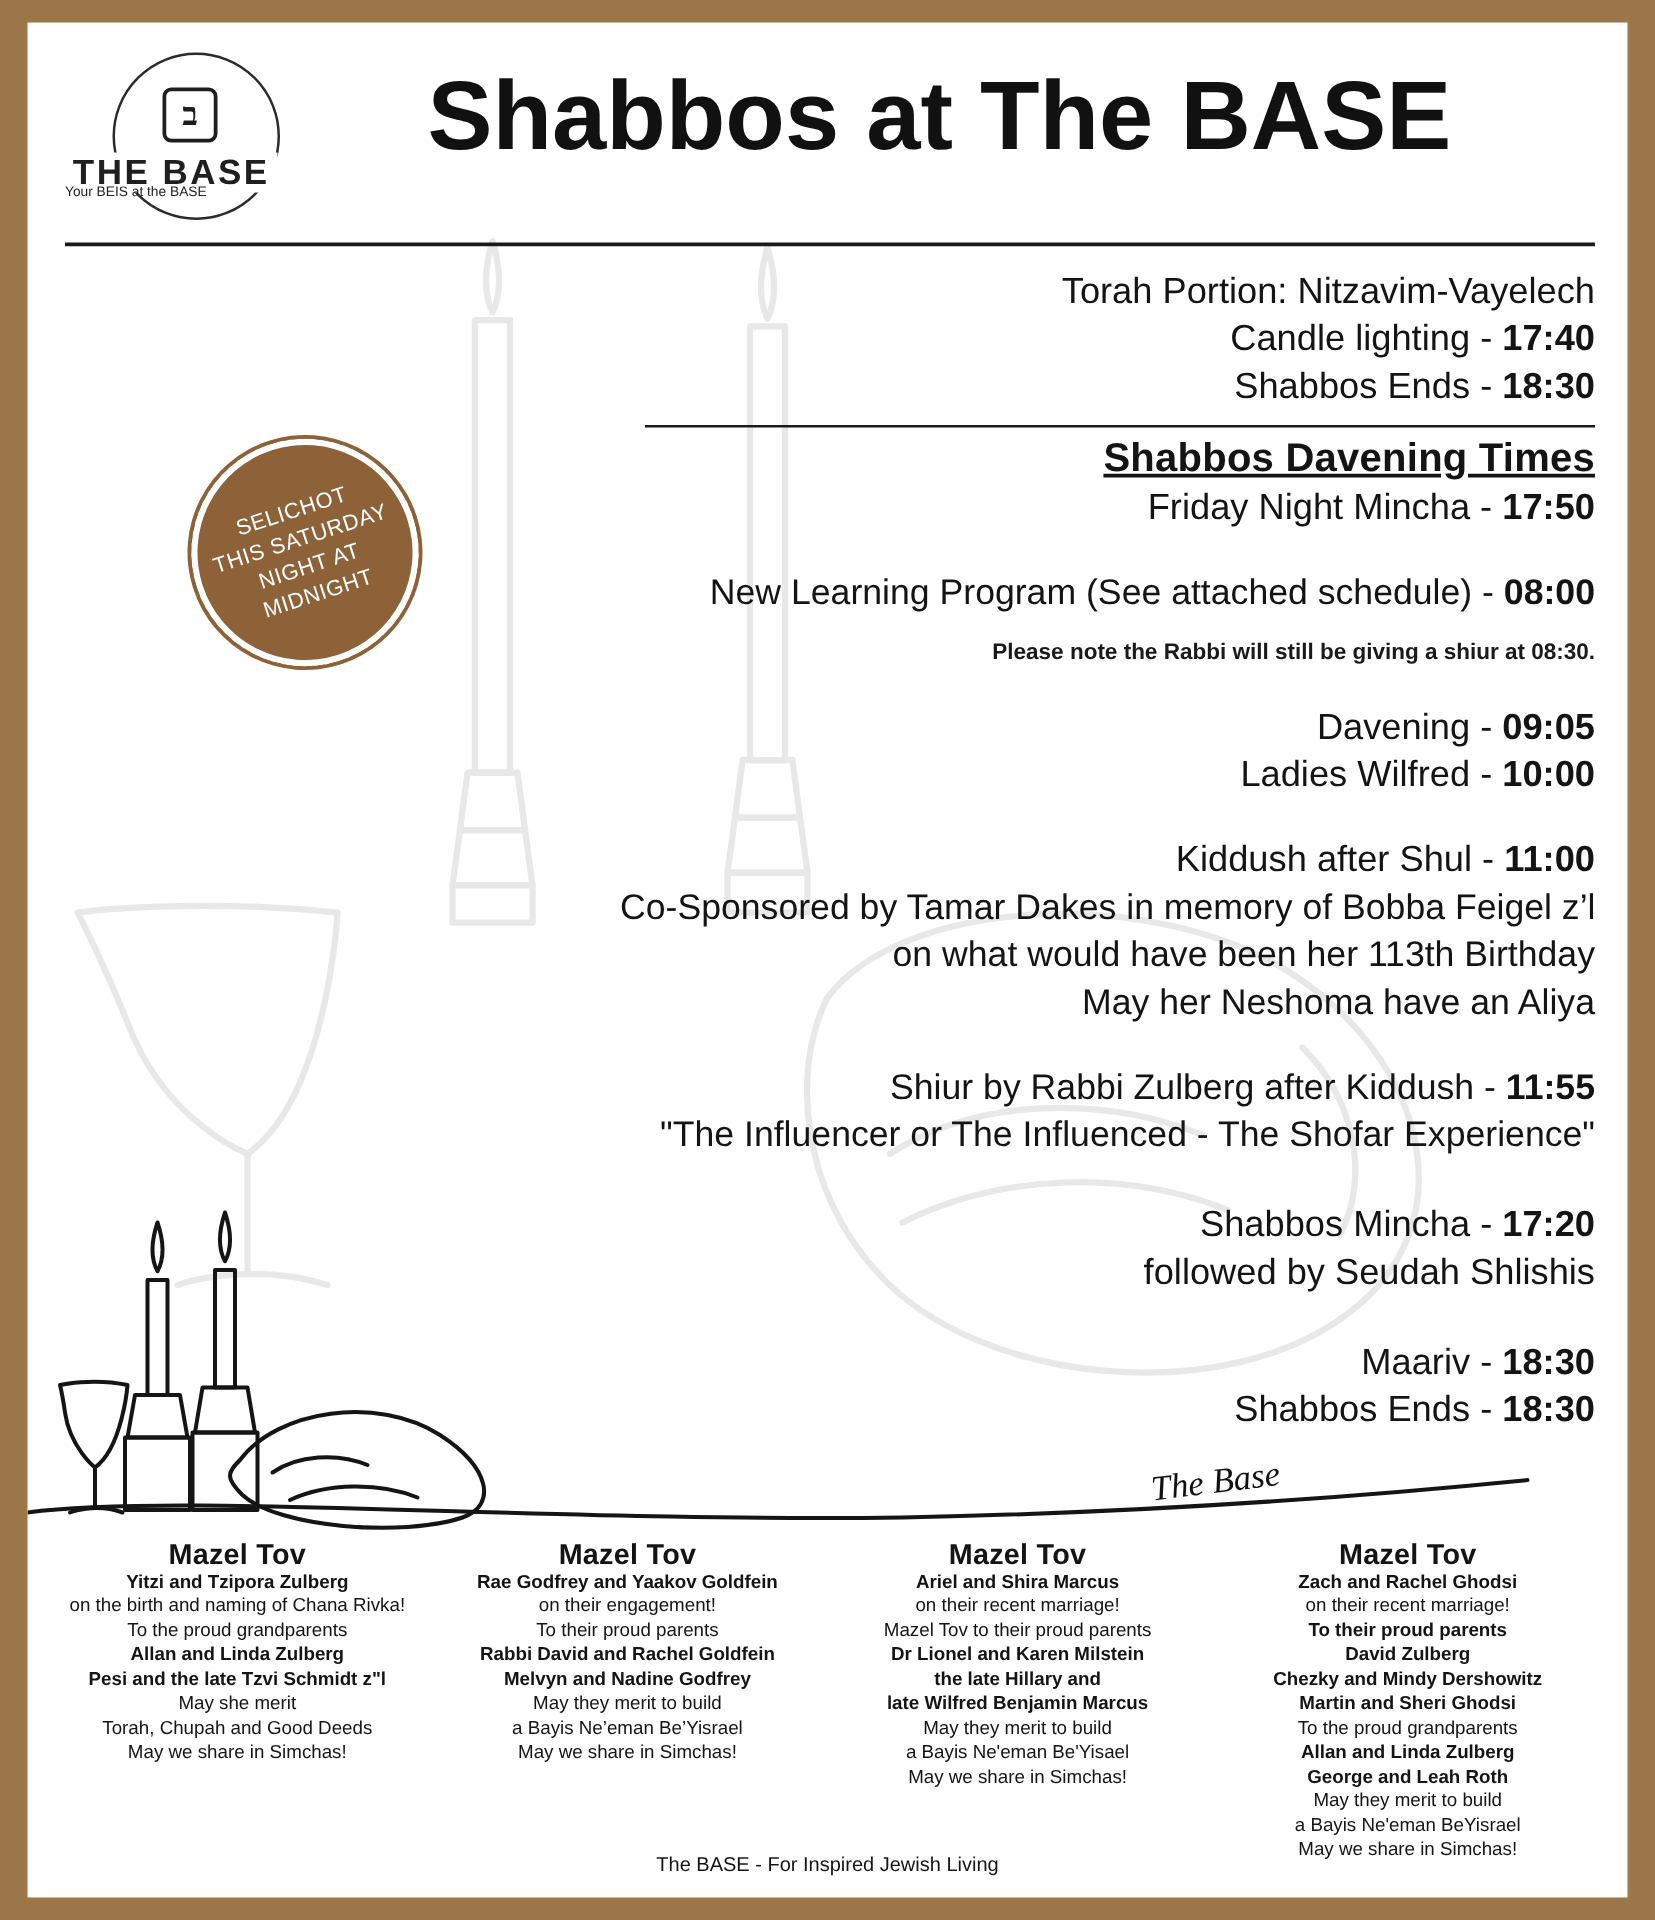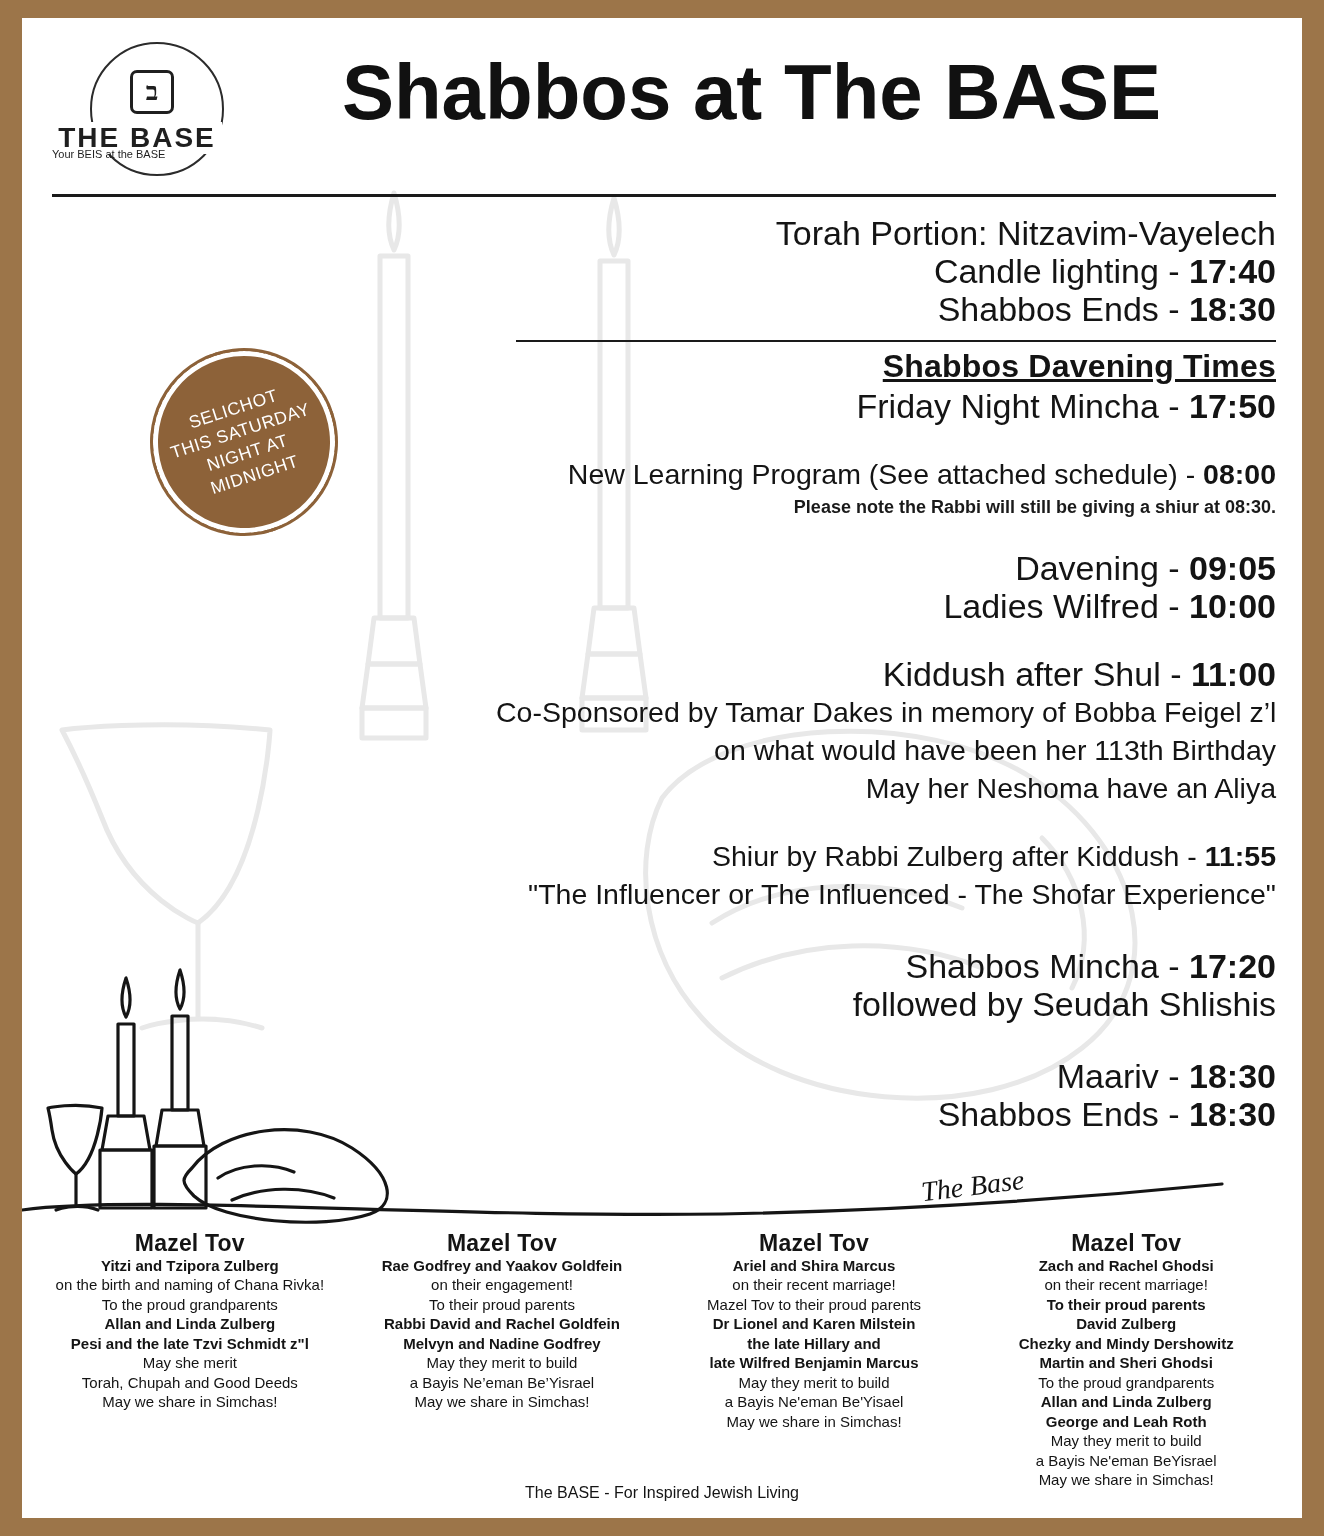--- a/index.html
+++ b/index.html
@@ -125,21 +125,21 @@
   
   .right-col {
     position: absolute;
     right: 26px;
     top: 196px;
     width: 780px;
     text-align: right;
     color: #141414;
   }
   .line {
-    font-size: 34px;
+    font-size: 29px;
     line-height: 38px;
     white-space: nowrap;
   }
   .line b { font-weight: bold; }
   .rule-mid {
     margin: 12px 0 6px auto;
     width: 760px;
     border-top: 2.5px solid #1a1a1a;
   }
   .section-title {
@@ -149,21 +149,21 @@
     margin-bottom: 2px;
     letter-spacing: .2px;
   }
   .gap-md { height: 30px; }
   .gap-lg { height: 34px; }
   .note {
     font-size: 18px;
     line-height: 24px;
     font-weight: bold;
     color: #1a1a1a;
-    margin-top: 2px;
+    margin-top: 16px;
   }
   .wide-line {
     font-size: 28.5px;
     line-height: 38px;
     white-space: nowrap;
   }
 
   
   .badge {
     position: absolute;

